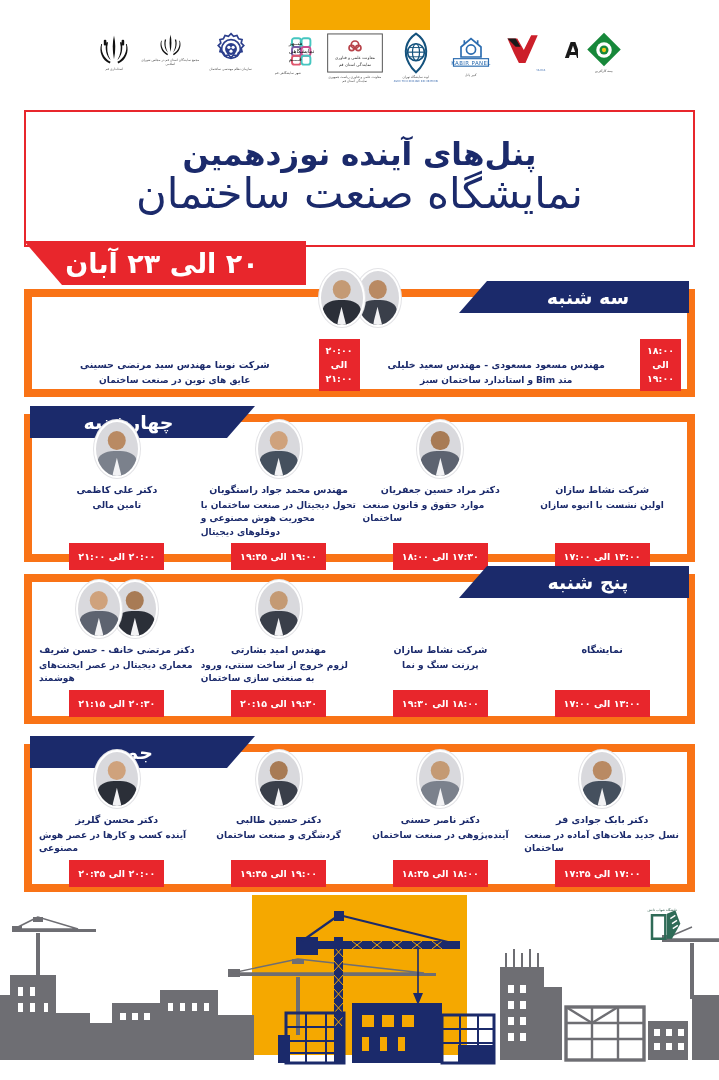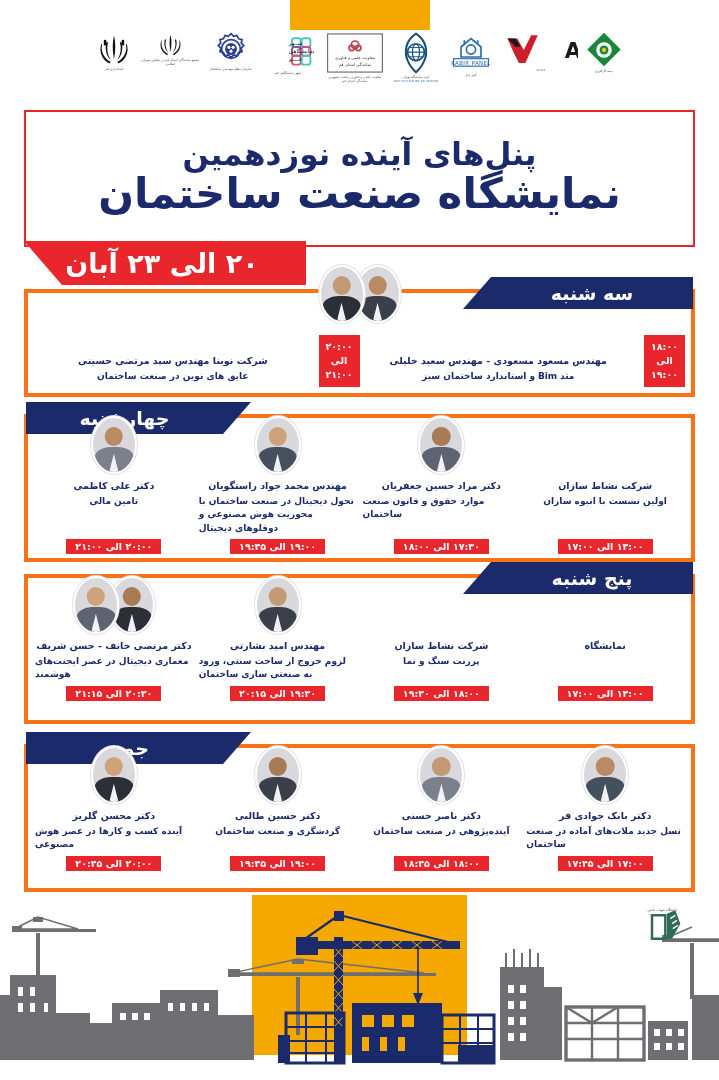--- a/index.html
+++ b/index.html
@@ -38,38 +38,38 @@
     position:absolute; top:110px; left:24px; width:671px; height:137px;
     border:2.5px solid #E8262C; background:#fff;
     display:flex; flex-direction:column; align-items:center;
     justify-content:center; gap:2px; padding:4px 10px 8px;
   }
   .title-line1{
     font-size:31px; font-weight:bold; color:#1B2A6B;
     letter-spacing:-0.5px; line-height:1.05; white-space:nowrap;
   }
   .title-line2{
-    font-size:42px; font-weight:bold; color:#1B2A6B;
+    font-size:42px; font-weight:normal; color:#1B2A6B;
     letter-spacing:-1px; line-height:1.0; white-space:nowrap;
   }
 
   
   .date-ribbon{
     position:absolute; top:241px; left:24px; width:282px; height:44px;
     background:#E8262C; color:#fff;
     display:flex; align-items:center; justify-content:center;
     font-size:27px; font-weight:bold; letter-spacing:-0.5px;
     clip-path:polygon(0 0, 100% 0, 100% 100%, 38px 100%);
     padding-right:6px;
   }
 
   
   .day{
     position:absolute; left:24px; width:671px;
-    border:4px solid #f97316; background:#fff;
+    border:8px solid #f97316; background:#fff;
   }
   .day-body{
     display:flex; flex-direction:row; width:100%;
     padding:26px 4px 8px 4px; align-items:stretch;
   }
   .col{
     flex:1; display:flex; flex-direction:column;
     align-items:center; padding:0 3px; position:relative;
   }
   .col + .col{ border-right:0; }
@@ -79,21 +79,21 @@
     line-height:1.35; text-align:center; white-space:nowrap;
     letter-spacing:-0.2px; margin-bottom:2px;margin-top:36px;
   }
   .topic{
     font-size:9px; font-weight:bold; color:#1B2A6B;
     line-height:1.5; text-align:left; letter-spacing:-0.2px;
     margin-bottom:4px; flex:1;
   }
   .timebadge{
     background:#E8262C; color:#fff; font-size:9.5px; font-weight:bold;
-    padding:2px 9px; letter-spacing:-0.2px; white-space:nowrap;
+    padding:8px 9px; letter-spacing:-0.2px; white-space:nowrap;
     align-self:center; margin-top:auto;
   }
   
   .timebadge.tall{
     display:flex; flex-direction:column; align-items:center;
     justify-content:center; line-height:1.5; padding:5px 7px; min-width:34px;
   }
 
   
   .tue-row{

